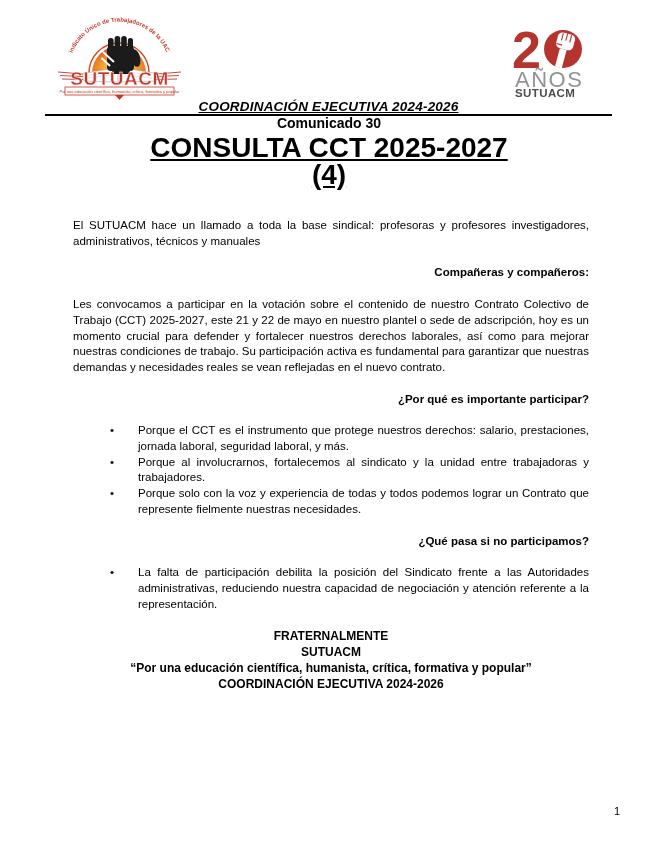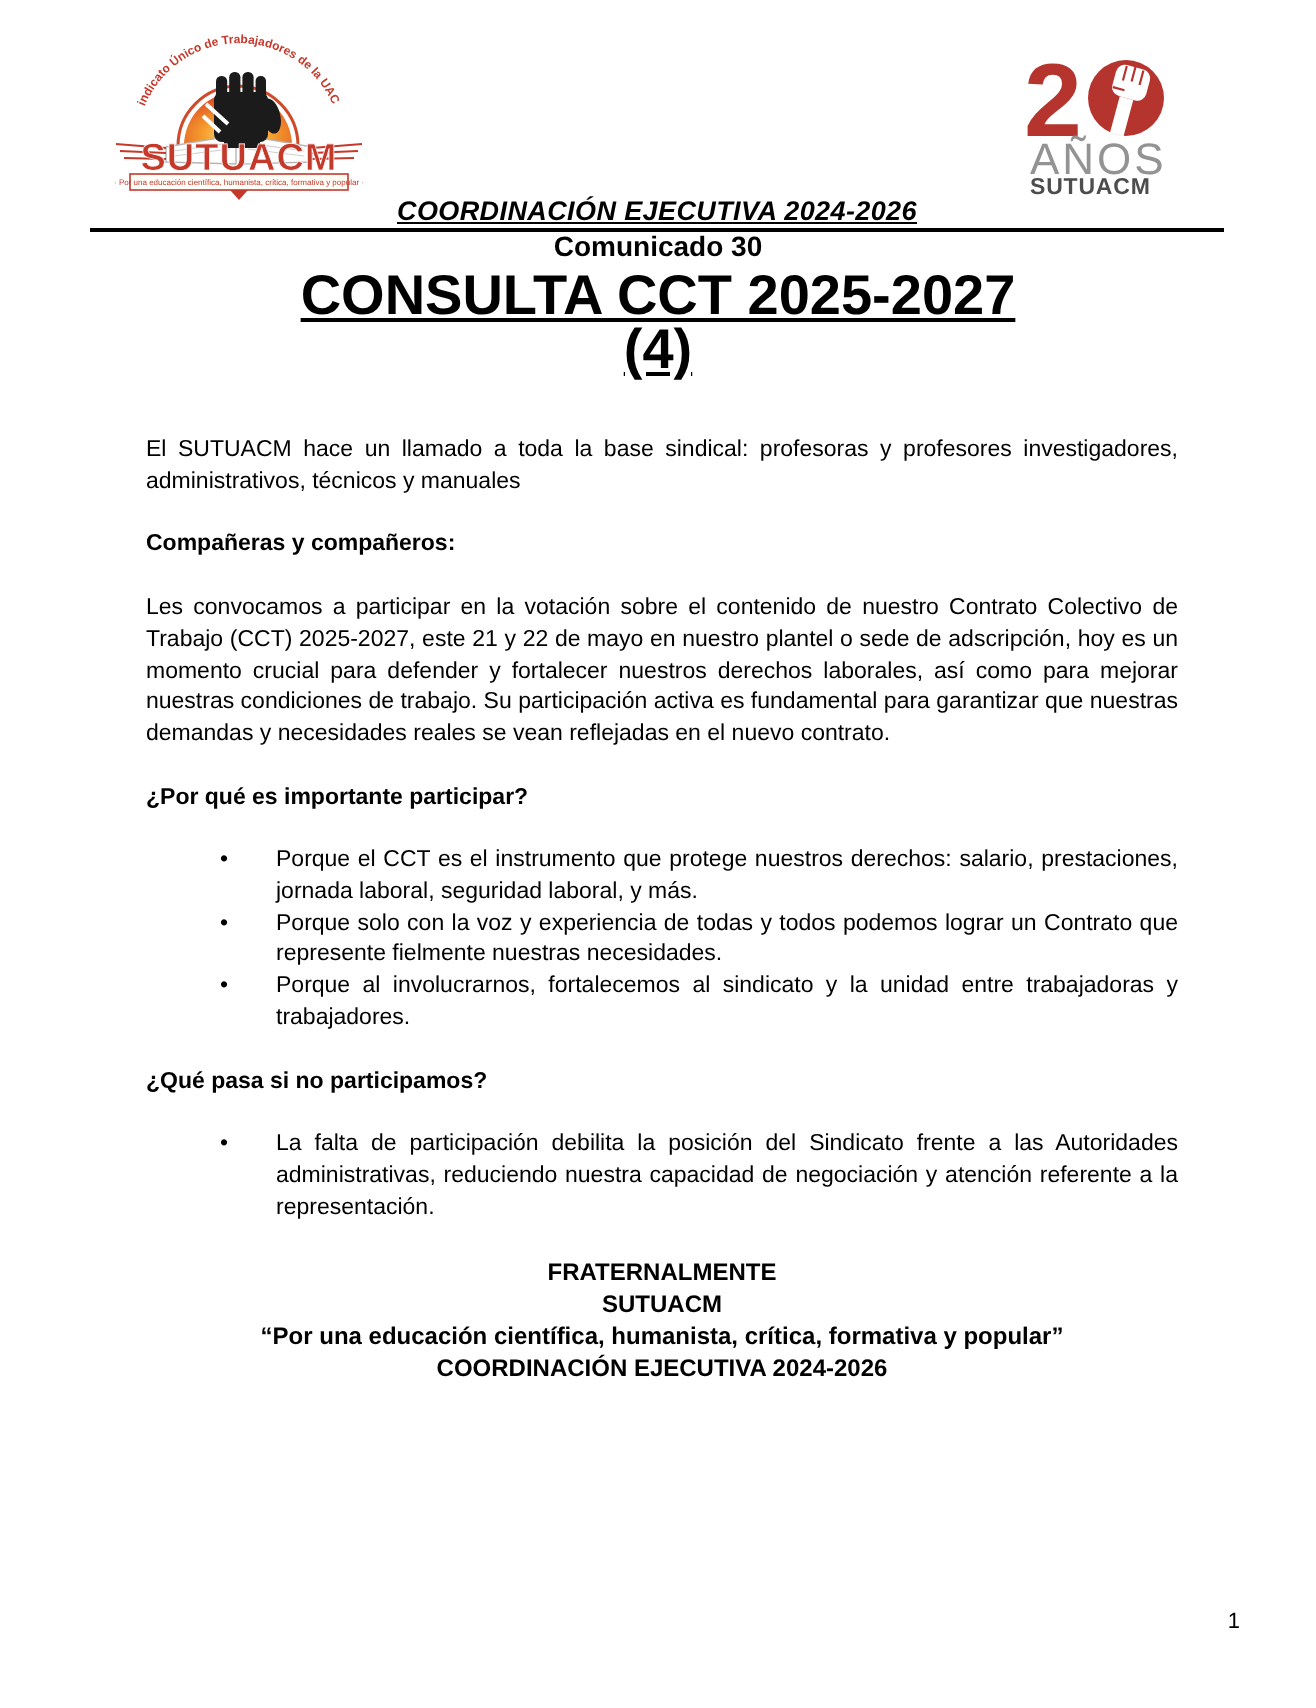--- a/index.html
+++ b/index.html
@@ -41,21 +41,21 @@
     font-weight: bold;
     font-size: 28px;
     line-height: 27px;
     text-decoration: underline;
   }
   .doc-title.first { margin-top: 3px; }
 
   .content { margin: 30px 53px 0 57px; font-size: 11.5px; line-height: 15.7px; }
   .content p { margin: 16px; }
   .jp { text-align: justify; }
-  .bold { font-weight: bold; }
+  .bold { font-weight: bold; text-align: right; }
   .mt15 { margin-top: 15px !important; }
   .mt16 { margin-top: 16px !important; }
 
   ul.bullets { list-style: none; margin: 16px; padding: 0; }
   ul.bullets li {
     position: relative;
     padding-left: 65px;
     text-align: justify;
   }
   ul.bullets li::before {
@@ -144,22 +144,22 @@
   <div class="content">
     <p class="jp">El SUTUACM hace un llamado a toda la base sindical: profesoras y profesores investigadores, administrativos, técnicos y manuales</p>
 
     <p class="bold mt15">Compañeras y compañeros:</p>
 
     <p class="jp mt15">Les convocamos a participar en la votación sobre el contenido de nuestro Contrato Colectivo de Trabajo (CCT) 2025-2027, este 21 y 22 de mayo en nuestro plantel o sede de adscripción, hoy es un momento crucial para defender y fortalecer nuestros derechos laborales, así como para mejorar nuestras condiciones de trabajo. Su participación activa es fundamental para garantizar que nuestras demandas y necesidades reales se vean reflejadas en el nuevo contrato.</p>
 
     <p class="bold mt16">¿Por qué es importante participar?</p>
     <ul class="bullets">
       <li>Porque el CCT es el instrumento que protege nuestros derechos: salario, prestaciones, jornada laboral, seguridad laboral, y más.</li>
+      <li>Porque al involucrarnos, fortalecemos al sindicato y la unidad entre trabajadoras y trabajadores.</li>
       <li>Porque solo con la voz y experiencia de todas y todos podemos lograr un Contrato que represente fielmente nuestras necesidades.</li>
-      <li>Porque al involucrarnos, fortalecemos al sindicato y la unidad entre trabajadoras y trabajadores.</li>
     </ul>
 
     <p class="bold mt15">¿Qué pasa si no participamos?</p>
     <ul class="bullets">
       <li>La falta de participación debilita la posición del Sindicato frente a las Autoridades administrativas, reduciendo nuestra capacidad de negociación y atención referente a la representación.</li>
     </ul>
 
 
     <div class="signature">
       <div>FRATERNALMENTE</div>

